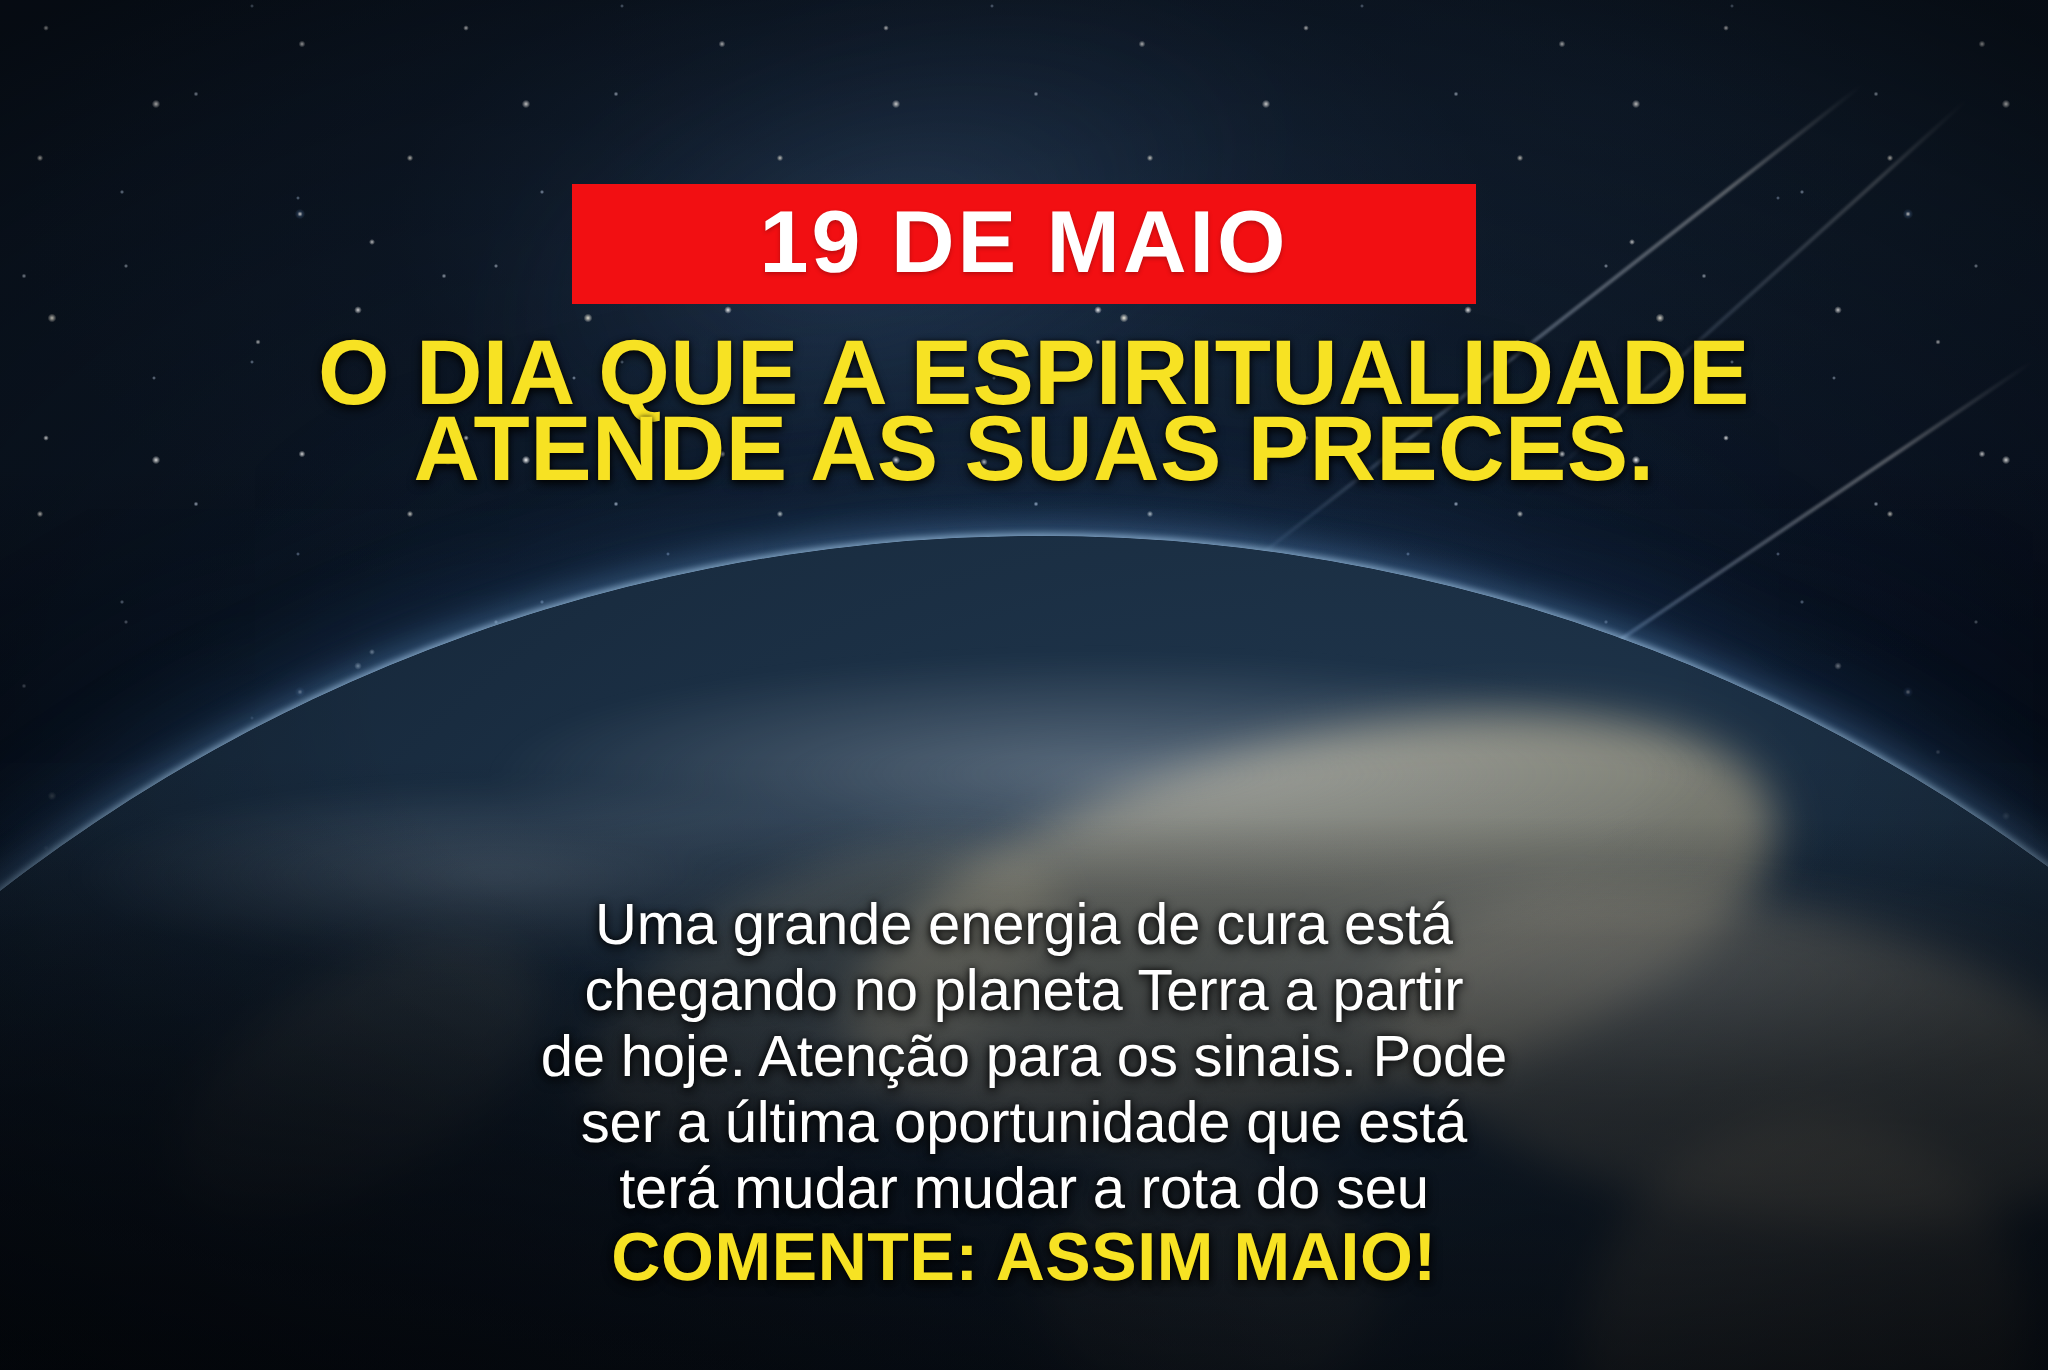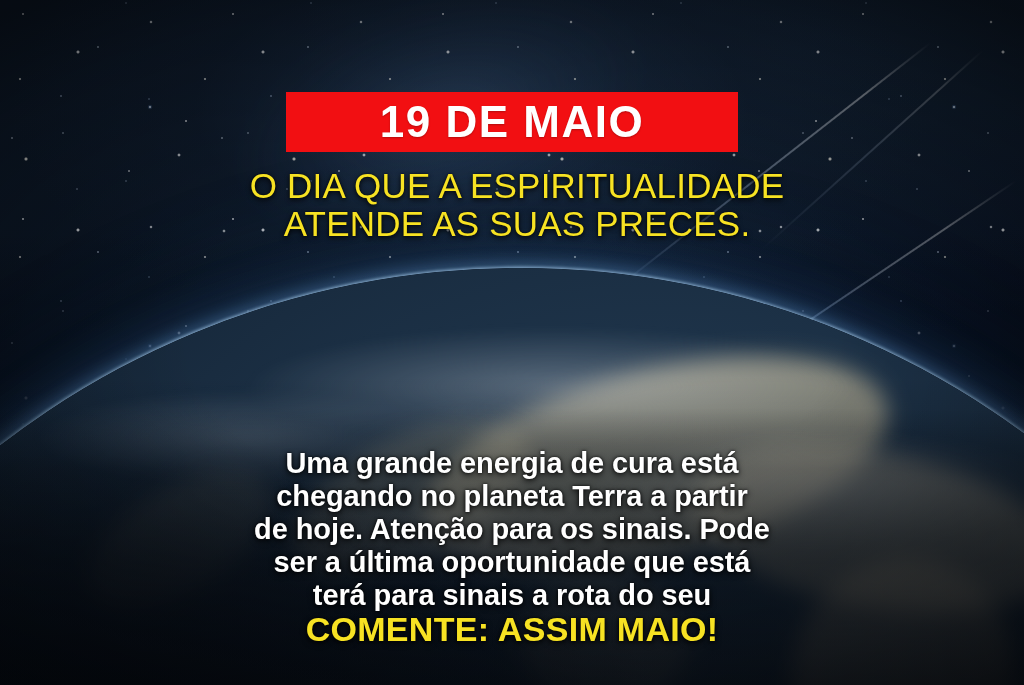--- a/index.html
+++ b/index.html
@@ -201,36 +201,36 @@
     line-height: 1;
     white-space: nowrap;
     text-shadow: 0 1px 2px rgba(0,0,0,0.25);
   }
 
   .headline {
     position: absolute;
     left: 10px; right: 0;
     top: 167px;
     color: #f7e223;
-    font-size: 35px;
-    font-weight: normal;
+    font-size: 46px;
+    font-weight: bold;
     line-height: 38px;
     letter-spacing: 0.2px;
     text-shadow: 0 2px 5px rgba(0,0,0,0.85), 0 0 2px rgba(0,0,0,0.7);
     padding: 0 40px;
   }
   .headline-line { display: block; white-space: nowrap; }
 
   .body-copy {
     position: absolute;
     left: 0; right: 0;
     top: 447px;
     color: #ffffff;
     font-size: 29px;
-    font-weight: bold;
+    font-weight: normal;
     line-height: 33px;
     letter-spacing: -0.1px;
     text-shadow: 0 2px 6px rgba(0,0,0,0.9), 0 0 3px rgba(0,0,0,0.8);
     padding: 0 22px;
   }
   .body-line { display: block; white-space: nowrap; }
 
   .cta {
     position: absolute;
     left: 0; right: 0;
@@ -285,19 +285,19 @@
     <div class="headline">
       <span class="headline-line">O DIA QUE A ESPIRITUALIDADE</span>
       <span class="headline-line">ATENDE AS SUAS PRECES.</span>
     </div>
 
     <div class="body-copy">
       <span class="body-line">Uma grande energia de cura está</span>
       <span class="body-line">chegando no planeta Terra a partir</span>
       <span class="body-line">de hoje. Atenção para os sinais. Pode</span>
       <span class="body-line">ser a última oportunidade que está</span>
-      <span class="body-line">terá para sinais a rota do seu</span>
+      <span class="body-line">terá mudar mudar a rota do seu</span>
     </div>
 
     <div class="cta">COMENTE: ASSIM MAIO!</div>
 
   </div>
 </div>
 
 </body></html>

